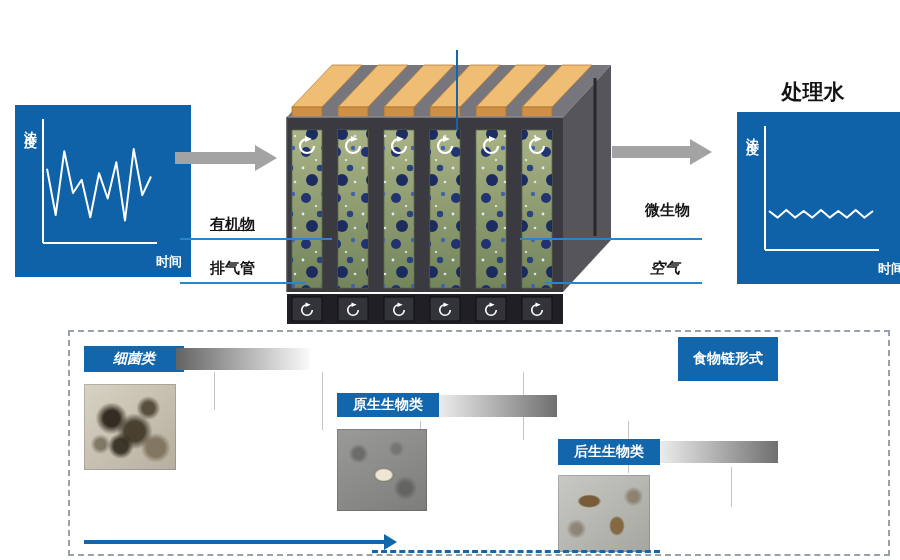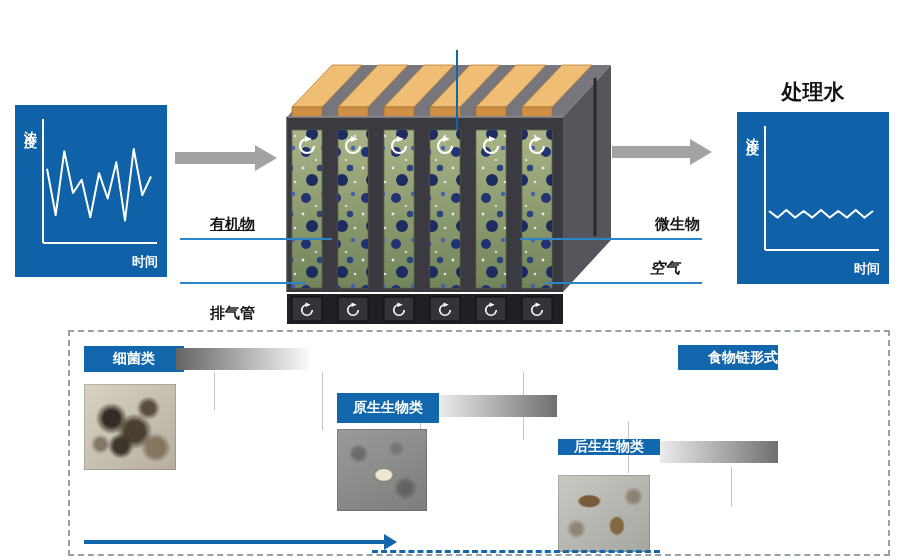--- a/index.html
+++ b/index.html
@@ -1,20 +1,20 @@
 <!DOCTYPE html>
 <html><head>
 <meta charset="utf-8">
 <style>
   html,body{margin:0;padding:0;background:#fff;}
   .canvas{position:relative;width:900px;height:560px;background:#ffffff;
           font-family:"Liberation Sans",sans-serif;overflow:hidden;}
   .abs{position:absolute;}
   .big-title{font-size:21px;font-weight:bold;color:#141414;text-align:center;}
-  .chart-box{background:#0f62a8;}
+  .chart-box{background:#0f62a8;padding-left:24px;}
   .chart-box svg{position:absolute;left:0;top:0;}
   .axis-ylabel{position:absolute;left:6px;top:16px;color:#fff;font-size:13px;font-weight:bold;
                writing-mode:vertical-rl;letter-spacing:3px;}
   .axis-xlabel{position:absolute;right:9px;bottom:6px;color:#fff;font-size:13px;font-weight:bold;}
   .blue-label{background:#1266ab;color:#fff;display:flex;align-items:center;justify-content:center;
               font-size:14px;font-weight:bold;white-space:nowrap;}
   .callout-text{font-size:15px;font-weight:bold;color:#161616;}
   .callout-line{height:2px;background:#2b85c8;}
   .garrow .shaft{position:absolute;background:#a3a3a3;}
   .garrow .head{position:absolute;width:0;height:0;border-top:13px solid transparent;
@@ -155,24 +155,24 @@
       <use href="#swirl" transform="translate(131,260) scale(0.75)"></use>
       <use href="#swirl" transform="translate(177,260) scale(0.75)"></use>
       <use href="#swirl" transform="translate(223,260) scale(0.75)"></use>
       <use href="#swirl" transform="translate(269,260) scale(0.75)"></use>
     </g>
   </svg>
 
   <div class="abs callout-text" style="left:210px;top:215px;text-decoration:underline;">有机物</div>
   <div class="abs callout-line" style="left:180px;top:238px;width:152px;z-index:4;"></div>
 
-  <div class="abs callout-text" style="left:210px;top:259px;margin-top:45px;">排气管</div>
+  <div class="abs callout-text" style="left:210px;top:259px;">排气管</div>
   <div class="abs callout-line" style="left:180px;top:282px;width:126px;z-index:4;"></div>
 
-  <div class="abs callout-text" style="left:645px;top:215px;margin-left:10px;">微生物</div>
+  <div class="abs callout-text" style="left:645px;top:201px;">微生物</div>
   <div class="abs callout-line" style="left:520px;top:238px;width:182px;z-index:4;"></div>
 
   <div class="abs callout-text" style="left:650px;top:259px;font-style:italic;">空气</div>
   <div class="abs callout-line" style="left:545px;top:282px;width:157px;z-index:4;"></div>
 
   <div class="abs garrow" style="left:612px;top:139px;width:100px;height:26px;">
     <div class="shaft" style="left:0;top:7px;width:78px;height:12px;"></div>
     <div class="head" style="left:78px;top:0;"></div>
   </div>
 
@@ -190,39 +190,39 @@
 
   <div class="abs dash-box" style="left:68px;top:330px;width:818px;height:222px;"></div>
 
   <div class="abs tick-line" style="left:214px;top:372px;height:38px;"></div>
   <div class="abs tick-line" style="left:322px;top:372px;height:58px;"></div>
   <div class="abs tick-line" style="left:420px;top:421px;height:34px;"></div>
   <div class="abs tick-line" style="left:523px;top:372px;height:68px;"></div>
   <div class="abs tick-line" style="left:628px;top:421px;height:52px;"></div>
   <div class="abs tick-line" style="left:731px;top:467px;height:40px;"></div>
 
-  <div class="abs blue-label" style="left:84px;top:346px;width:100px;height:26px;">
+  <div class="abs blue-label" style="left:84px;top:346px;width:100px;height:26px;font-style:italic;">
     <span>细菌类</span>
   </div>
   <div class="abs grad-bar-dl" style="left:176px;top:348px;width:134px;height:22px;"></div>
   <div class="abs micro-img micro1" style="left:84px;top:384px;width:92px;height:86px;"></div>
 
-  <div class="abs blue-label" style="left:337px;top:393px;width:102px;height:30px;">
+  <div class="abs blue-label" style="left:337px;top:393px;width:102px;height:24px;">
     <span>原生生物类</span>
   </div>
   <div class="abs grad-bar-ld" style="left:439px;top:395px;width:118px;height:22px;"></div>
   <div class="abs micro-img micro2" style="left:337px;top:429px;width:90px;height:82px;"></div>
 
-  <div class="abs blue-label" style="left:558px;top:439px;width:102px;height:16px;">
+  <div class="abs blue-label" style="left:558px;top:439px;width:102px;height:26px;">
     <span>后生生物类</span>
   </div>
   <div class="abs grad-bar-ld" style="left:660px;top:441px;width:118px;height:22px;"></div>
   <div class="abs micro-img micro3" style="left:558px;top:475px;width:92px;height:77px;"></div>
 
-  <div class="abs blue-label" style="left:678px;top:345px;width:100px;height:25px;justify-content:flex-end;">
+  <div class="abs blue-label" style="left:678px;top:337px;width:100px;height:44px;">
     <span>食物链形式</span>
   </div>
 
   <div class="abs" style="left:84px;top:534px;width:314px;height:16px;">
     <div class="abs blue-shaft" style="left:0;top:6px;width:300px;height:4px;"></div>
     <div class="abs blue-head" style="left:300px;top:0;"></div>
   </div>
   <div class="abs blue-dash" style="left:372px;top:550px;width:288px;"></div>
 
 </div>

